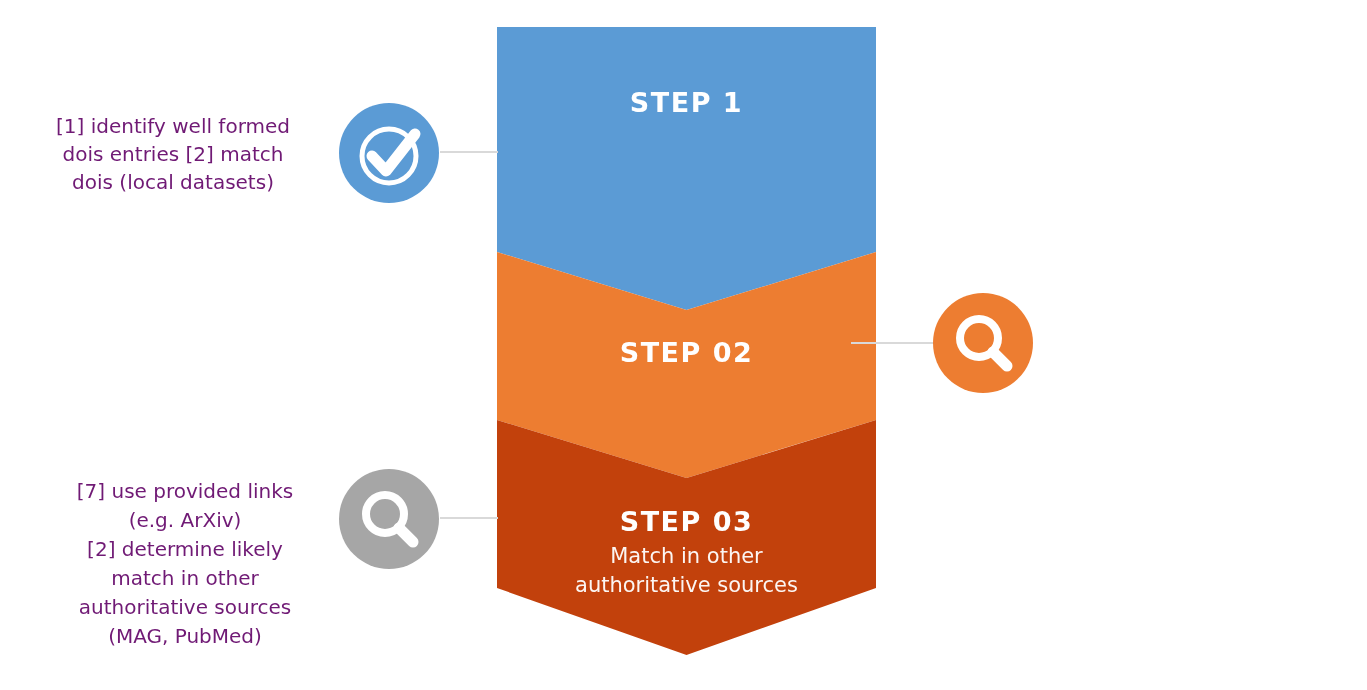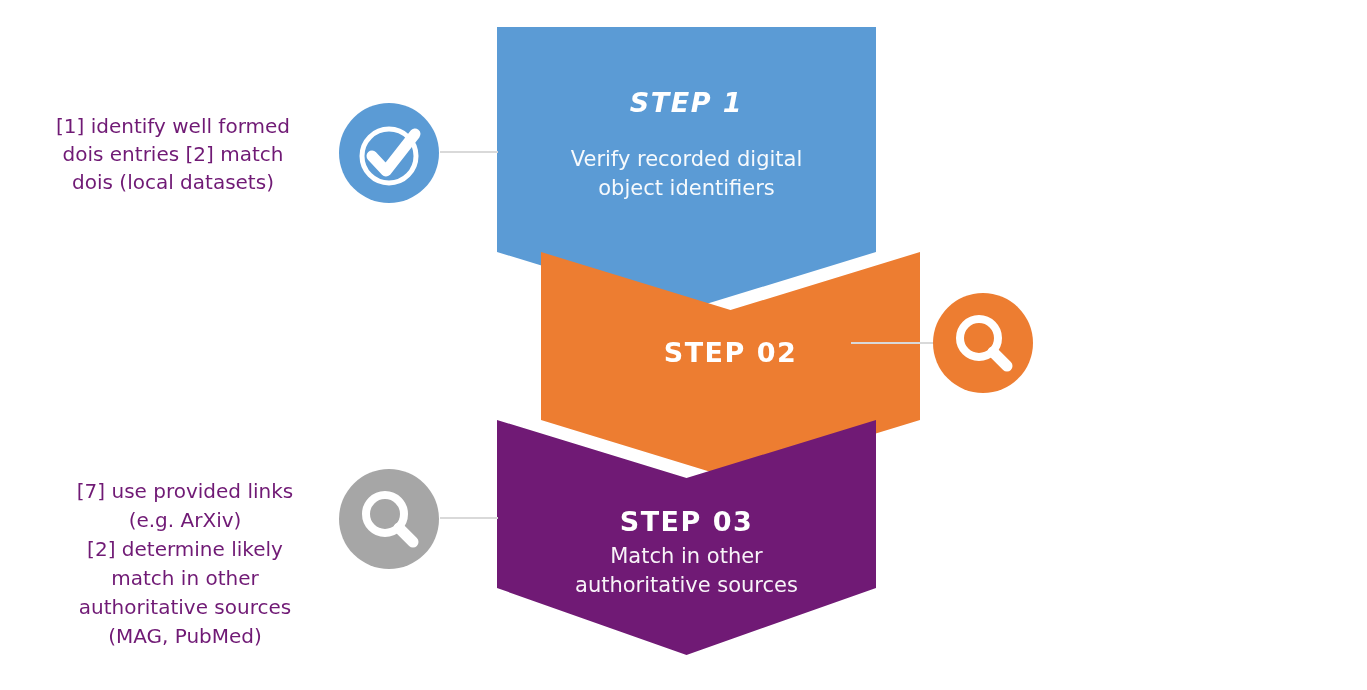--- a/index.html
+++ b/index.html
@@ -14,21 +14,21 @@
   .chev3 { top:420px; height:235px; clip-path:polygon(0 0, 50% 24.7%, 100% 0, 100% 71.5%, 50% 100%, 0 71.5%); }
 
   .step-title {
     position:absolute; left:0; width:100%; text-align:center;
     color:#ffffff; font-weight:bold; font-size:27px; letter-spacing:1.5px;
   }
   .step-sub {
     position:absolute; left:0; width:100%; text-align:center;
     color:rgba(255,255,255,0.95); font-size:21px; line-height:29px; white-space:pre-line;
   }
-  .chev1 .step-title { top:60px;font-style:italic; }
+  .chev1 .step-title { top:60px; }
   .chev1 .step-sub   { top:118px; }
   .chev2 .step-title { top:85px; }
   .chev2 .step-sub   { top:124px; }
   .chev3 .step-title { top:86px; }
   .chev3 .step-sub   { top:122px; }
 
   
   .connector { position:absolute; height:2px; z-index:5; }
 
   
@@ -47,29 +47,27 @@
   .anno2 { left:1088px; top:305px; width:262px; line-height:30px; }
   .anno3 { left:50px;   top:477px; width:270px; line-height:29px; }
 </style>
 </head>
 <body>
 
 <div class="canvas">
 
   <div class="chev chev1" style="background: rgb(91, 155, 213);">
     <div class="step-title">STEP 1</div>
-    <div class="step-sub">Verify recorded digital
-object identifiers</div>
   </div>
 
-  <div class="chev chev2" style="background: rgb(237, 125, 49); margin-left: 44px;">
+  <div class="chev chev2" style="background: rgb(237, 125, 49);">
     <div class="step-title">STEP 02</div>
   </div>
 
-  <div class="chev chev3" style="background: #701a75;">
+  <div class="chev chev3" style="background: #c2410c;">
     <div class="step-title">STEP 03</div>
     <div class="step-sub">Match in other
 authoritative sources</div>
   </div>
 
   <div class="connector" style="left: 440px; top: 151px; width: 58px; background: rgb(217, 217, 217);"></div>
   <div class="connector" style="left: 851px; top: 342px; width: 83px; background: rgb(217, 217, 217);"></div>
   <div class="connector" style="left: 440px; top: 517px; width: 58px; background: rgb(217, 217, 217);"></div>
 
   <div class="icon-circle" style="left: 339px; top: 103px; background: rgb(91, 155, 213);">

